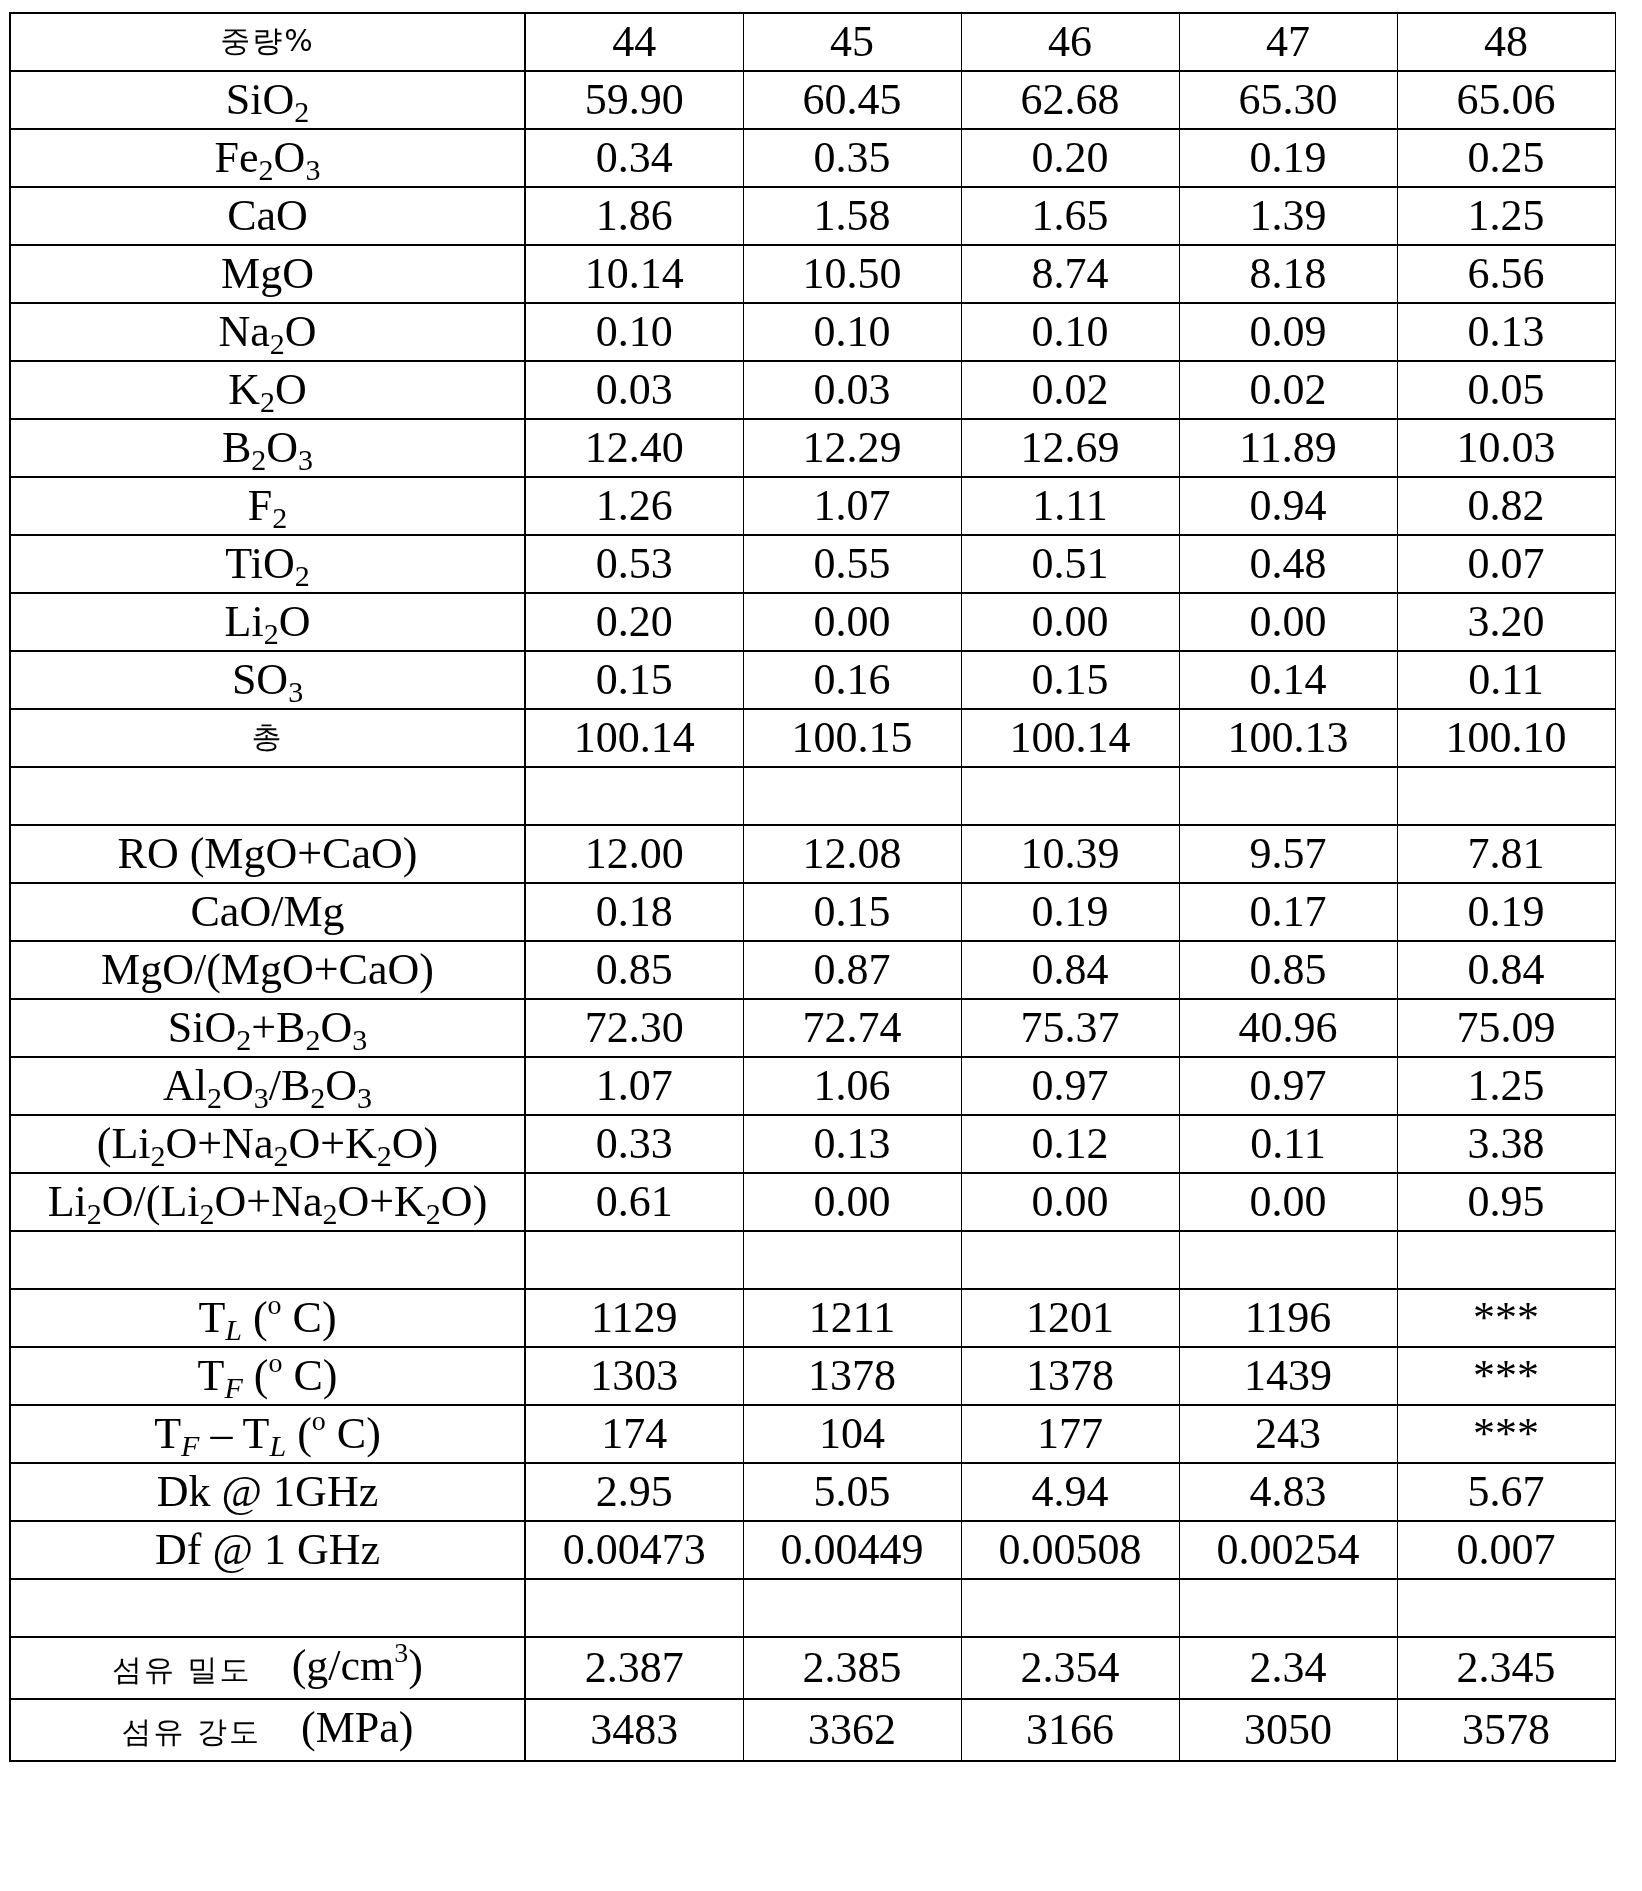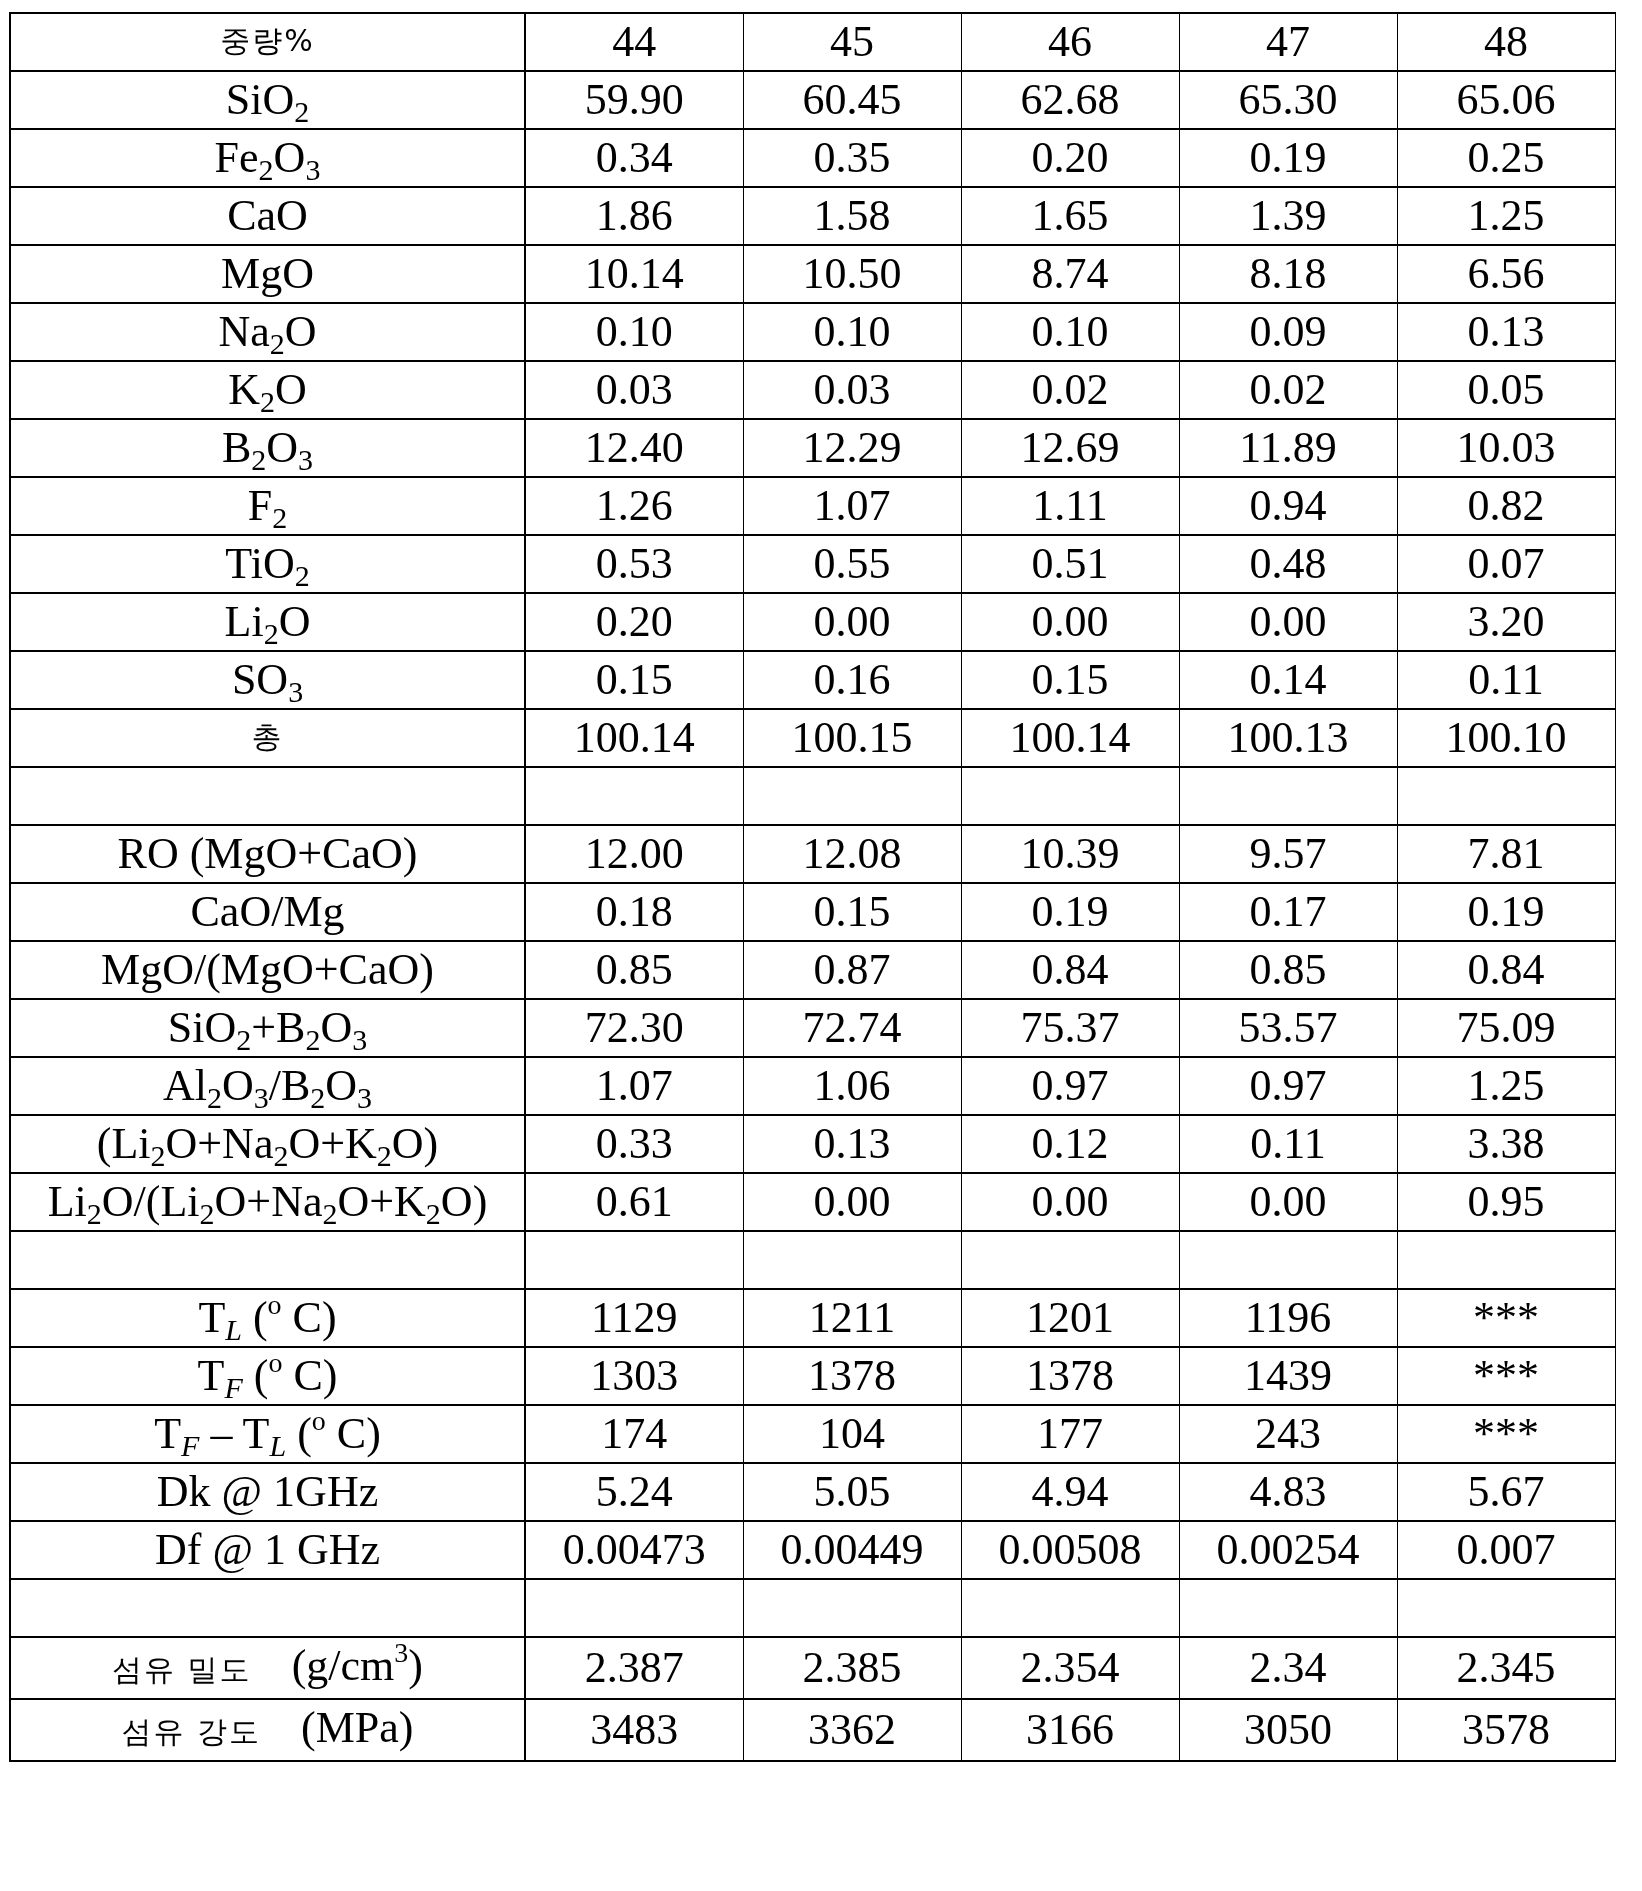--- a/index.html
+++ b/index.html
@@ -230,21 +230,21 @@
       <td class="data">0.84</td>
       <td class="data">0.85</td>
       <td class="data">0.84</td>
     </tr>
 
     <tr>
       <td class="label">SiO<sub>2</sub>+B<sub>2</sub>O<sub>3</sub></td>
       <td class="data">72.30</td>
       <td class="data">72.74</td>
       <td class="data">75.37</td>
-      <td class="data">53.57</td>
+      <td class="data">40.96</td>
       <td class="data">75.09</td>
     </tr>
 
     <tr>
       <td class="label">Al<sub>2</sub>O<sub>3</sub>/B<sub>2</sub>O<sub>3</sub></td>
       <td class="data">1.07</td>
       <td class="data">1.06</td>
       <td class="data">0.97</td>
       <td class="data">0.97</td>
       <td class="data">1.25</td>
@@ -299,21 +299,21 @@
       <td class="label">T<sub class="it">F</sub> – T<sub class="it">L</sub> (<sup>o</sup> C)</td>
       <td class="data">174</td>
       <td class="data">104</td>
       <td class="data">177</td>
       <td class="data">243</td>
       <td class="data">***</td>
     </tr>
 
     <tr>
       <td class="label">Dk @ 1GHz</td>
-      <td class="data">5.24</td>
+      <td class="data">2.95</td>
       <td class="data">5.05</td>
       <td class="data">4.94</td>
       <td class="data">4.83</td>
       <td class="data">5.67</td>
     </tr>
 
     <tr>
       <td class="label">Df @ 1 GHz</td>
       <td class="data">0.00473</td>
       <td class="data">0.00449</td>

